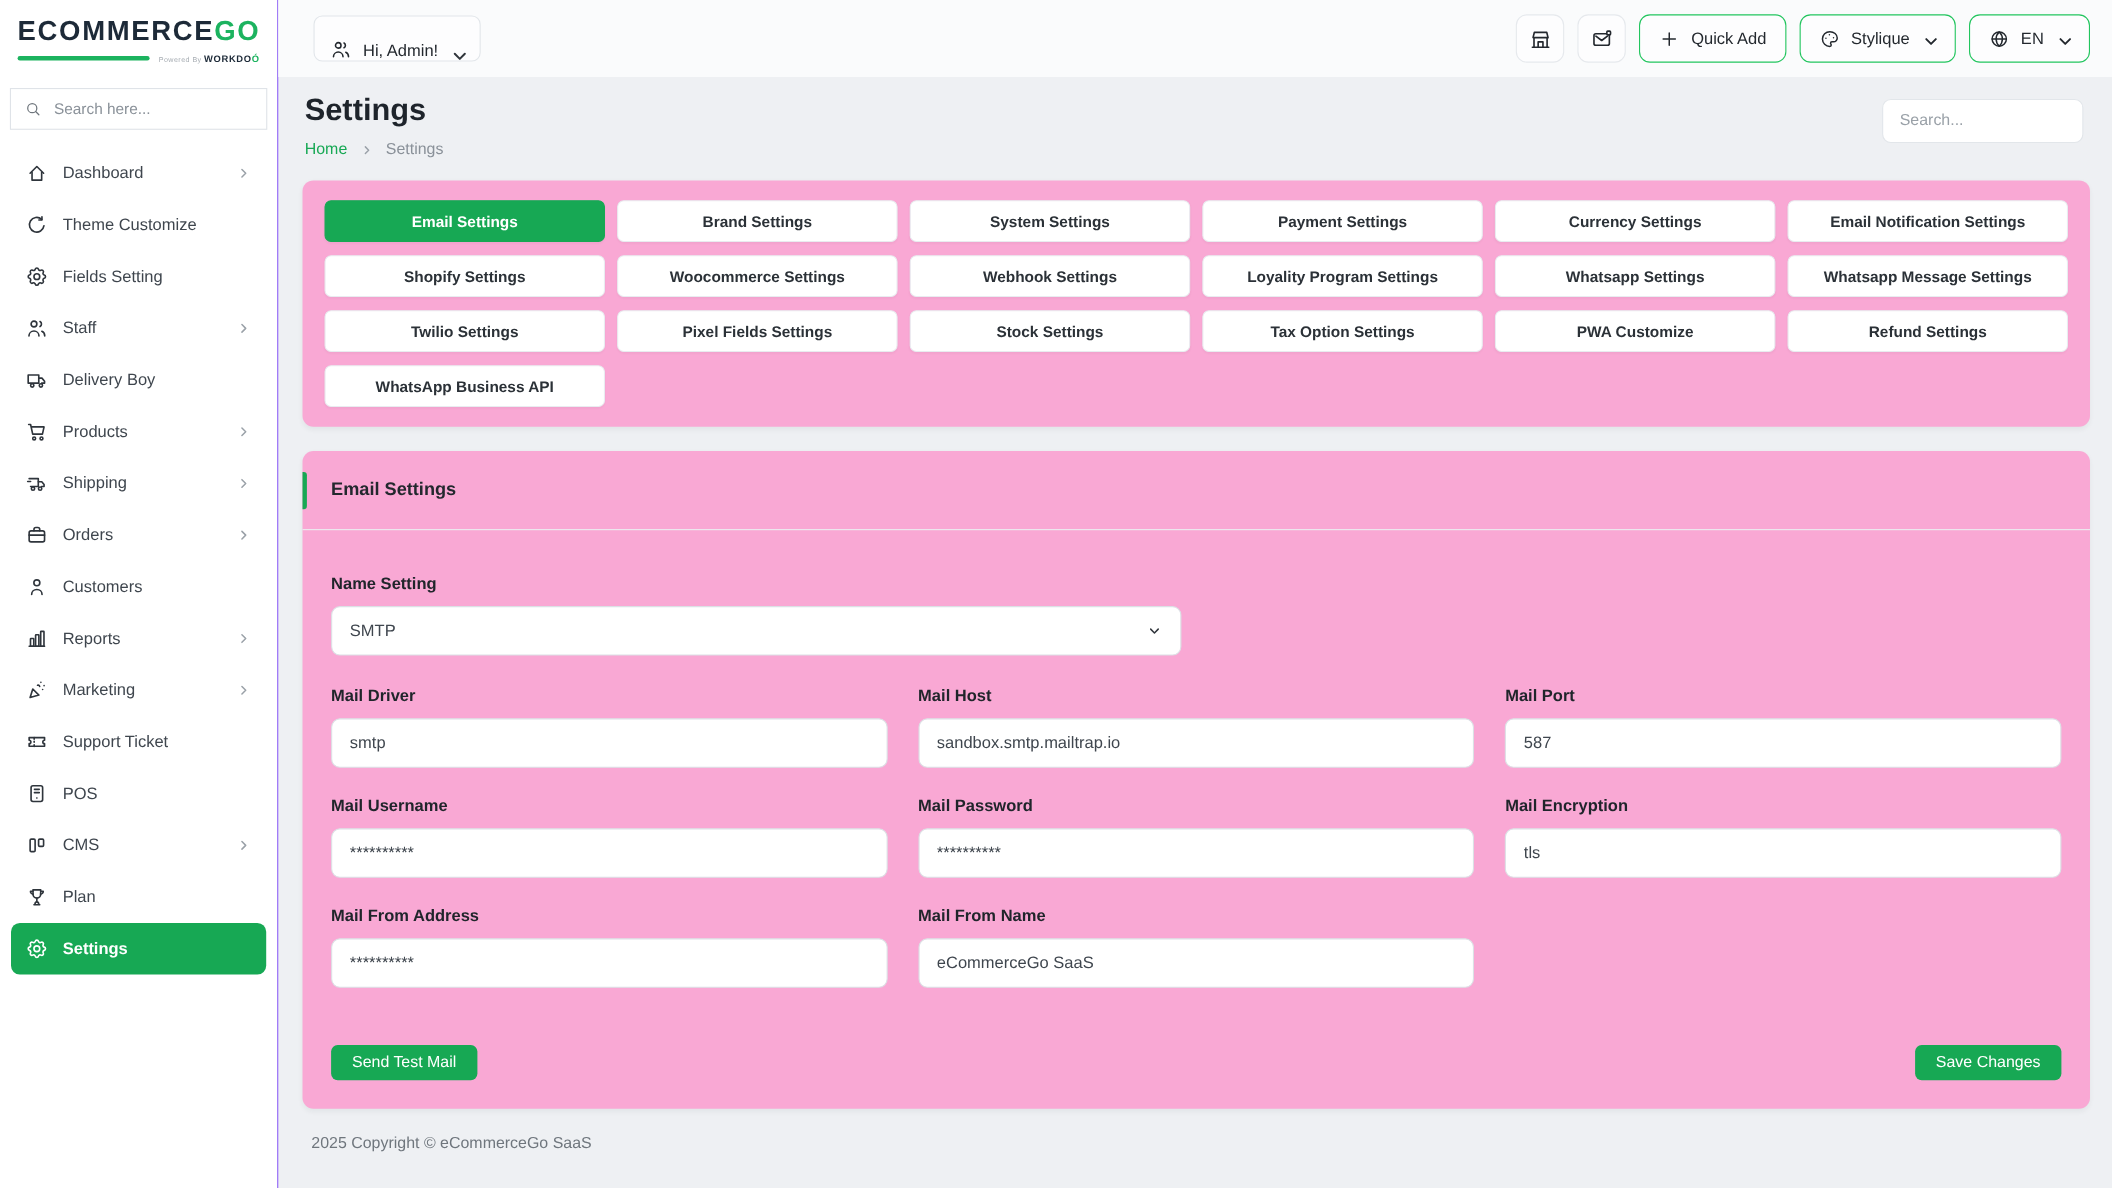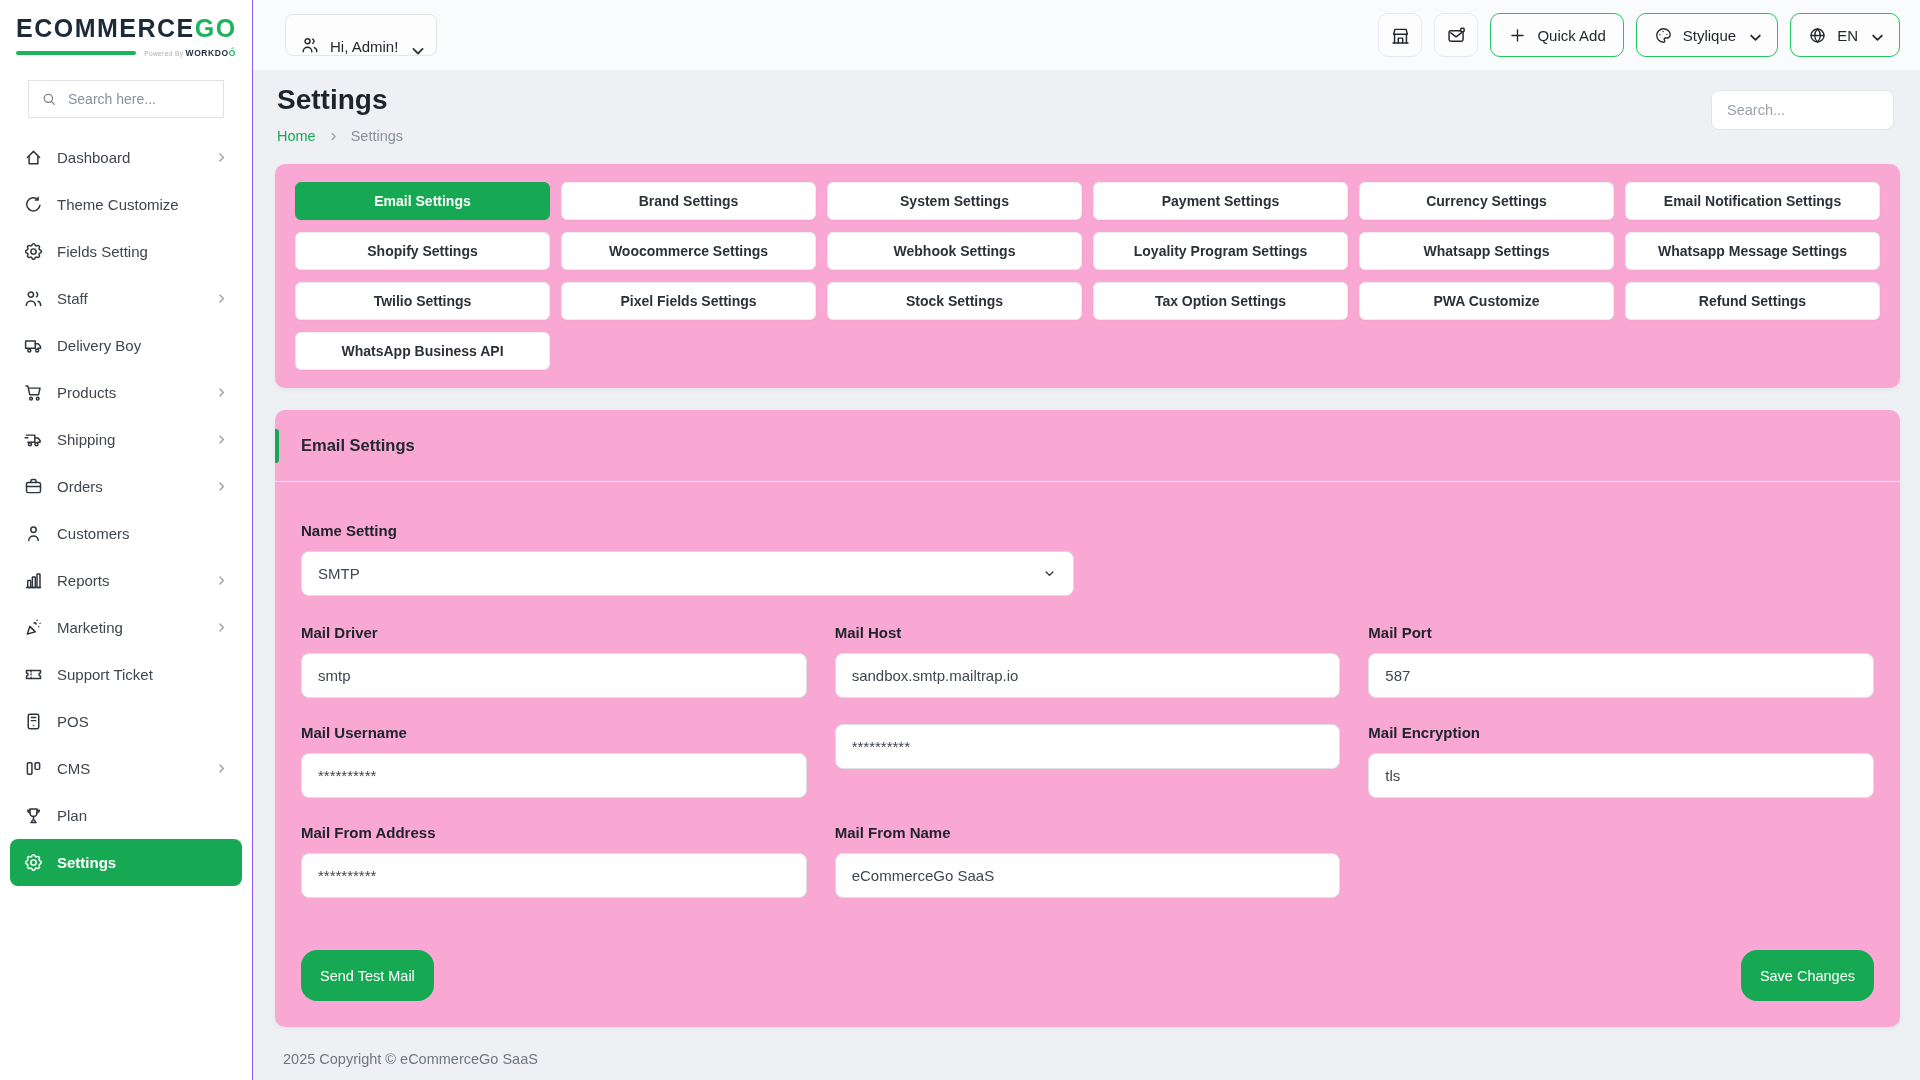--- a/index.html
+++ b/index.html
@@ -25,21 +25,21 @@
   
   .sidebar{width:253px;min-width:253px;height:100%;background:#fff;border-right:1px solid #8b5cf6;display:flex;flex-direction:column;}
   .logo-wrap{padding:16px 16px 4px;}
   .logo-text{font-size:25px;font-weight:800;letter-spacing:1.5px;color:#1d2a38;line-height:1;white-space:nowrap;}
   .logo-text .go{color:var(--logo-green);}
   .logo-sub{display:flex;align-items:center;margin-top:7px;}
   .logo-line{flex:1;height:4px;border-radius:2px;background:var(--logo-green);margin-right:8px;}
   .powered{font-size:6.5px;color:#a7adb3;letter-spacing:.4px;white-space:nowrap;}
   .powered b{font-size:8.5px;color:#1d2a38;letter-spacing:.6px;}
   .powered b .o{color:var(--logo-green);}
-  .side-search{margin:18px 28px 4px;height:38px;border:1px solid #dfe3e8;border-radius:0;display:flex;align-items:center;gap:9px;padding:0 12px;background:#fff;}
+  .side-search{margin:18px 9px 4px;height:38px;border:1px solid #dfe3e8;border-radius:0;display:flex;align-items:center;gap:9px;padding:0 12px;background:#fff;}
   .side-search svg{width:16px;height:16px;color:#6f767d;}
   .side-search input{border:none;outline:none;flex:1;font-size:14px;font-family:inherit;color:#495057;background:transparent;}
   .side-search input::placeholder{color:#8a9199;}
   .menu{padding:12px 10px 10px;overflow:hidden;}
   .menu-item{height:47px;display:flex;align-items:center;gap:13px;padding:0 13px;border-radius:8px;color:var(--ink-soft);font-size:15px;cursor:pointer;}
   .menu-item .mi-icon{width:21px;height:21px;color:#2f353c;flex:0 0 auto;}
   .menu-item .mi-icon svg{width:21px;height:21px;}
   .menu-item .chev{margin-left:auto;width:15px;height:15px;color:#9aa1a8;}
   .menu-item .chev svg{width:15px;height:15px;}
   .menu-item.active{background:var(--primary);color:#fff;font-weight:700;}
@@ -78,21 +78,21 @@
   .email-card-header{position:relative;padding:26px 26px;font-size:16.5px;font-weight:600;color:#23282e;border-bottom:1px solid #eceef1;}
   .accent-bar{position:absolute;left:0;top:50%;transform:translateY(-50%);width:4px;height:34px;background:var(--primary);border-radius:0 3px 3px 0;}
   .email-card-body{padding:40px 26px 26px;}
   .f-label{display:block;font-size:15px;font-weight:700;color:#20252b;margin-bottom:12px;}
   .select-row{width:calc(50% - 14px);margin-bottom:28px;}
   .select{height:45px;border:1px solid var(--field-line);border-radius:8px;display:flex;align-items:center;justify-content:space-between;padding:0 16px;font-size:15px;color:var(--ink-soft);background:#fff;cursor:pointer;}
   .select .dd{width:15px;height:15px;color:#31363c;}
   .fields-grid{display:grid;grid-template-columns:repeat(3,1fr);column-gap:28px;row-gap:26px;margin-bottom:52px;}
   .field input{width:100%;height:45px;border:1px solid var(--field-line);border-radius:8px;padding:0 16px;font-size:15px;font-family:inherit;color:var(--ink-soft);background:#fff;outline:none;}
   .actions{display:flex;justify-content:space-between;align-items:center;}
-  .btn-primary{height:51px;padding:0 19px;background:var(--primary);color:#fff;border:none;border-radius:16px;font-size:14.5px;font-weight:500;font-family:inherit;cursor:pointer;}
+  .btn-primary{height:32px;padding:0 19px;background:var(--primary);color:#fff;border:none;border-radius:6px;font-size:14.5px;font-weight:500;font-family:inherit;cursor:pointer;}
 
   .footer{padding:24px 8px 16px;font-size:14.5px;color:#6f767d;}
 </style>
 </head>
 <body>
 
 <aside class="sidebar">
   <div class="logo-wrap">
     <div class="logo-text"><span>ECOMMERCE</span><span class="go">GO</span></div>
     <div class="logo-sub">
@@ -449,21 +449,21 @@
                   <path d="M6.5 9.5 12 15l5.5-5.5"></path>
                 </svg>
               </span>
           </div>
         </div>
         <div class="fields-grid" id="fields-grid">
             <div class="field"><label class="f-label">Mail Driver</label><input type="text" value="smtp" style=""></div>
             <div class="field"><label class="f-label">Mail Host</label><input type="text" value="sandbox.smtp.mailtrap.io" style=""></div>
             <div class="field"><label class="f-label">Mail Port</label><input type="text" value="587" style=""></div>
             <div class="field"><label class="f-label">Mail Username</label><input type="text" value="**********" style=""></div>
-            <div class="field"><input type="text" value="**********" style=""></div>
+            <div class="field"><label class="f-label">Mail Password</label><input type="text" value="**********" style=""></div>
             <div class="field"><label class="f-label">Mail Encryption</label><input type="text" value="tls" style=""></div>
             <div class="field"><label class="f-label">Mail From Address</label><input type="text" value="**********" style=""></div>
             <div class="field"><label class="f-label">Mail From Name</label><input type="text" value="eCommerceGo SaaS" style=""></div>
           </div>
         <div class="actions">
           <button class="btn-primary">Send Test Mail</button>
           <button class="btn-primary">Save Changes</button>
         </div>
       </div>
     </section>

